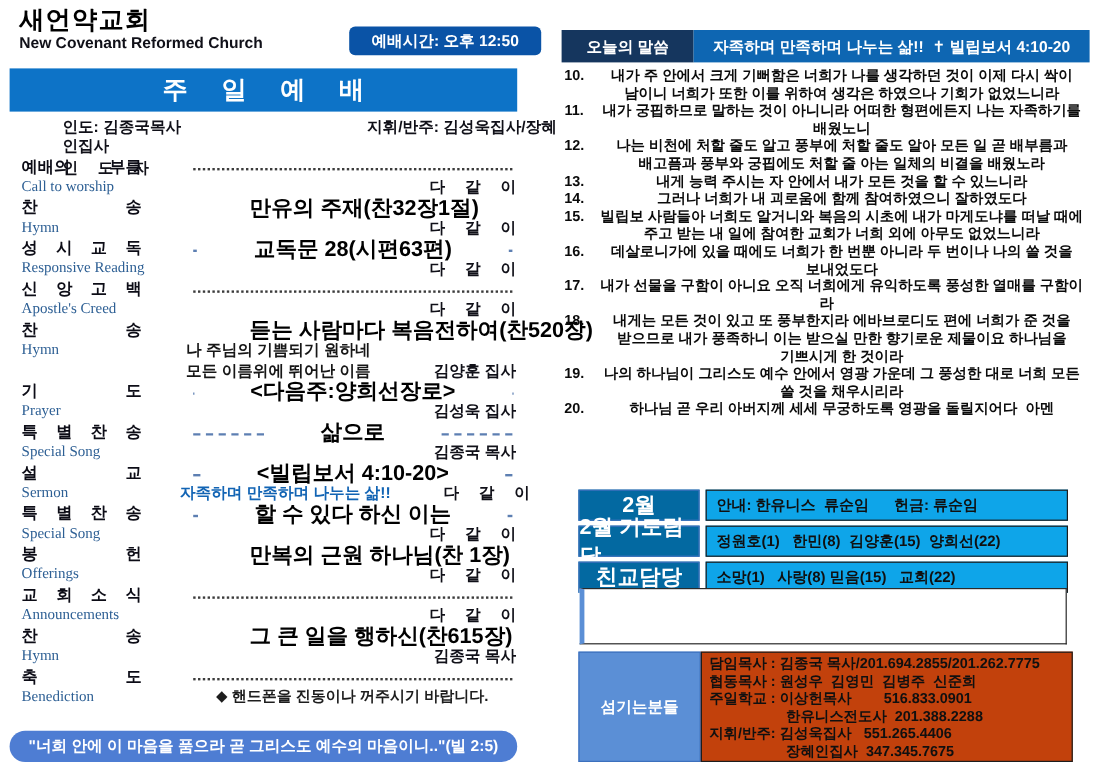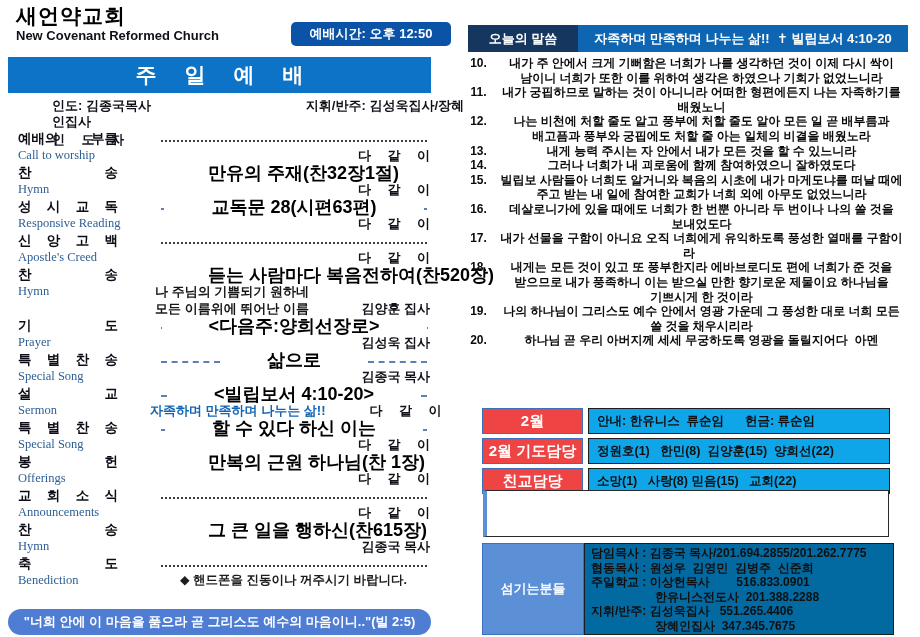--- a/index.html
+++ b/index.html
@@ -48,31 +48,31 @@
            display:flex;align-items:center;justify-content:center;white-space:pre;}
   .verses{position:absolute;left:466px;top:56px;width:446px;font-size:12px;font-weight:600;
           color:#0a0a0a;line-height:14.6px;text-align:center;}
   .verse{display:flex;}
   .vnum{flex:0 0 25px;}
   .vtext{flex:1;white-space:pre-wrap;}
   .vline.outdent{margin-left:-25px;}
 
   .duty{position:absolute;left:482px;top:408px;}
   .drow{display:flex;height:26px;margin-bottom:4px;}
-  .dlabel{flex:0 0 101px;background:#ef4444;border:1px solid #3c70bd;color:#fff;
-          font-size:15px;font-weight:bold;display:flex;align-items:center;justify-content:center;box-sizing:border-box;}
+  .dlabel{flex:0 0 101px;background:#0369a1;border:1px solid #3c70bd;color:#fff;
+          font-size:18px;font-weight:bold;display:flex;align-items:center;justify-content:center;box-sizing:border-box;}
   .dvalue{flex:0 0 302px;margin-left:5px;border:1.5px solid #1d1d1d;background:#0ea5e9;
           font-size:12.5px;font-weight:600;color:#101010;display:flex;align-items:center;
           padding-left:8px;white-space:pre;box-sizing:border-box;}
   .empty-box{position:absolute;left:483px;top:490px;width:406px;height:47px;background:#fff;
              border:1.5px solid #2a2a2a;border-left:4px solid #5b8fd6;box-sizing:border-box;}
   .servants{position:absolute;left:482px;top:543px;width:412px;height:92px;display:flex;}
   .slabel{flex:0 0 102px;background:#5b8fd6;border:1px solid #3c70bd;color:#fff;font-size:13px;
           font-weight:bold;display:flex;align-items:center;justify-content:center;box-sizing:border-box;}
-  .scell{flex:1;border:1.5px solid #1d1d1d;background:#0369a1;box-sizing:border-box;
+  .scell{flex:1;border:1.5px solid #1d1d1d;background:#c2410c;box-sizing:border-box;
          padding:2px 6px;font-size:12px;font-weight:600;color:#101010;line-height:14.6px;white-space:pre;}
   .sline .slbl{font-weight:bold;}
   .sline.indent{padding-left:64px;}
 </style>
 </head>
 <body>
 
 <div class="page">
 
   <div class="church-ko">새언약교회</div>

